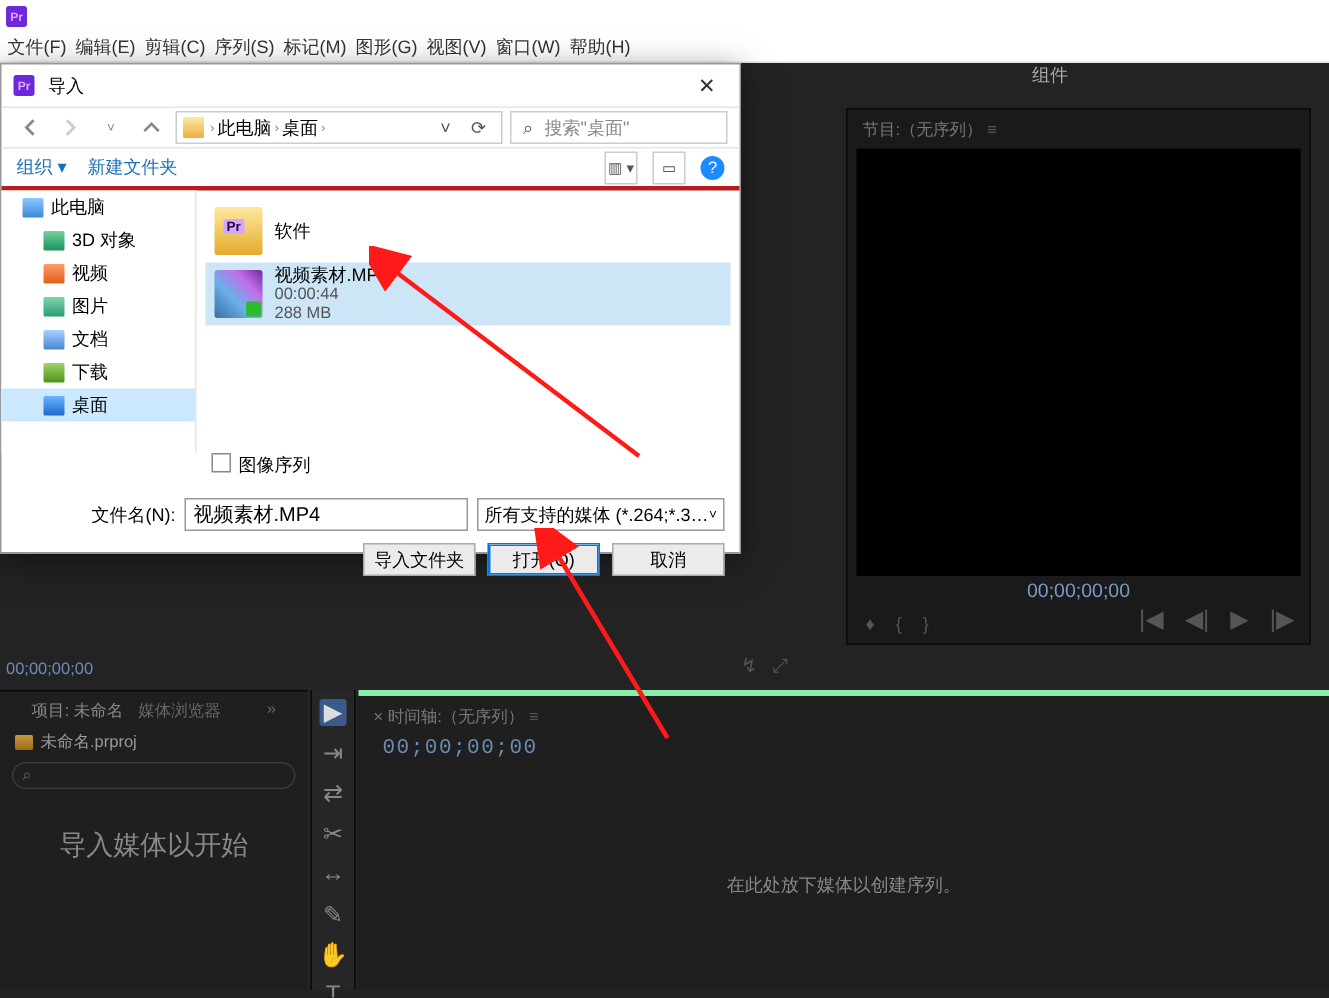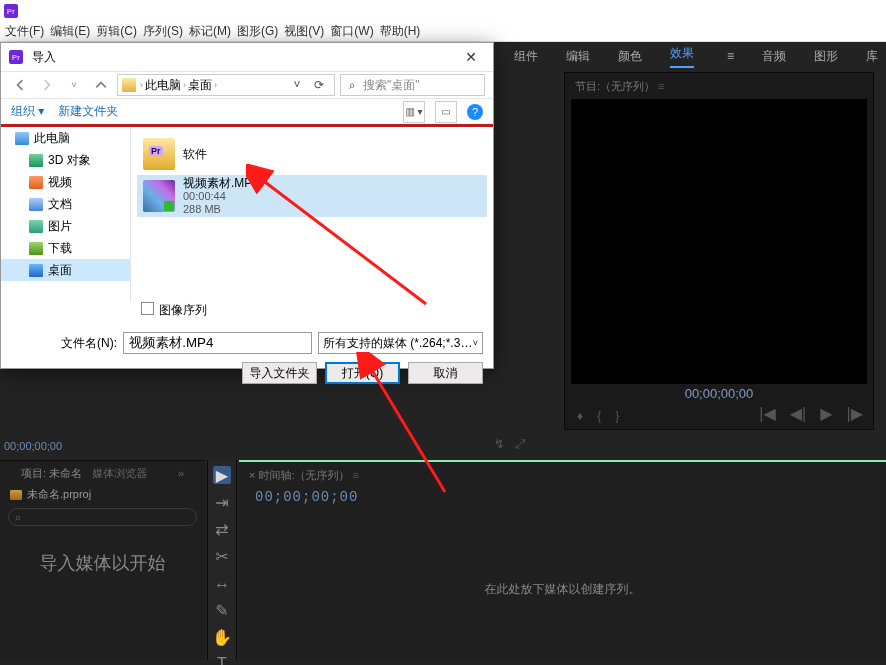--- a/index.html
+++ b/index.html
@@ -70,21 +70,21 @@
 .footer-row1 { display: flex; align-items: center; gap: 6px; font-size: 12px; margin-bottom: 8px; justify-content:flex-end;}
 .fname-label { }
 .fname-input { flex:0 0 165px; height: 22px; border: 1px solid #999; padding: 0 5px; }
 .ftype-sel { flex:0 0 165px; height: 22px; border: 1px solid #999; padding: 0 4px; display:flex;align-items:center;justify-content:space-between; cursor:pointer; white-space:nowrap; overflow:hidden; }
 .footer-row2 { display: flex; justify-content: flex-end; gap: 8px; }
 .win-btn { width: 75px; height: 22px; border: 1px solid #aaa; background: #eceaea; font-size: 12px; cursor: pointer; display:flex;align-items:center;justify-content:center;}
 .win-btn.primary { border: 1px solid #0078d7; box-shadow: inset 0 0 0 1px #0078d7; }
 
 
 .pr-bg { position: absolute; left: 0; top: 42px; right: 0; bottom: 0; background: #232323; }
-.workspace-tabs { position:absolute; top:0; left:492px; right:0; height:28px; display:flex; align-items:center; gap:28px; padding-left:22px; font-size:12px; color:#aaa;}
+.workspace-tabs { position:absolute; top:0; left:492px; right:0; height:28px; display:flex; align-items:center; gap:28px; padding-left:22px; font-size:12px; color:#aaa;flex-direction:column;}
 .ws-tab { cursor:pointer; }
 .ws-tab.active { color: #4aa3ff; }
 .ws-tab.active::after { content:""; display:block; height:2px; background:#4aa3ff; margin-top:4px;}
 .ws-more { color:#aaa; margin-left:5px;}
 
 .program-panel { position:absolute; left:564px; top:30px; width:310px; height:358px; background:#1a1a1a; border:1px solid #0a0a0a;}
 .prog-title { font-size:11px; color:#777; padding:6px 10px;}
 .prog-title::after{content:" ≡"; color:#555;}
 .prog-view { position:absolute; left:6px;top:26px;right:6px;bottom:45px; background:#000;}
 .prog-tc { position:absolute; bottom:28px; width:100%; text-align:center; font-size:13px; color:#7a9cc9;}
@@ -99,21 +99,21 @@
 .proj-tabs .tab1 { color:#888;}
 .proj-name { font-size:11px; color:#999; padding:2px 10px; display:flex; align-items:center; gap:5px;}
 .bin-icon { width:12px; height:10px; background: linear-gradient(180deg,#c89941,#9c6a14); display:inline-block; border-radius:1px;}
 .proj-search { margin:4px 8px; height:18px; border:1px solid #3a3a3a; border-radius:9px; display:flex;align-items:center; padding:0 6px; color:#666; font-size:11px;}
 .proj-drop { position:absolute; top:90px; left:0; right:0; text-align:center; font-size:18px; color:#888;}
 
 .tools-panel { position:absolute; left:207px; top:418px; width:30px; height:200px; background:#262626; border-left:1px solid #0a0a0a; border-right:1px solid #0a0a0a; display:flex; flex-direction:column; align-items:center; padding-top:6px; gap:9px;}
 .tool { width:18px; height:18px; color:#888; cursor:pointer; display:flex;align-items:center;justify-content:center;}
 .tool.sel { background:#3a5a8a; color:#ddd; border-radius:2px;}
 
-.timeline-panel { position:absolute; left:239px; top:418px; right:0; height:200px; background:#1f1f1f; border-top:2px solid #86efac;}
+.timeline-panel { position:absolute; left:239px; top:418px; right:0; height:200px; background:#1f1f1f; border-top:4px solid #86efac;}
 .tl-title { font-size:11px; color:#777; padding:6px 10px;}
 .tl-title::after{content:" ≡"; color:#555;}
 .tl-tc { font-size:14px; color:#6b8bb0; padding:0 16px; font-family: 'Courier New', monospace; letter-spacing:1px;}
 .tl-drop { position:absolute; top:60%; width:100%; text-align:center; font-size:12px; color:#888;}
 
 
 .arrow { position:absolute; pointer-events:none; z-index:20;}
 </style>
 </head>
 <body>
@@ -264,26 +264,26 @@
         </div>
       <div class="side-item sub">
           <span class="side-icon ic-3d"></span>
           <span>3D 对象</span>
         </div>
       <div class="side-item sub">
           <span class="side-icon ic-vid"></span>
           <span>视频</span>
         </div>
       <div class="side-item sub">
+          <span class="side-icon ic-pic"></span>
+          <span>图片</span>
+        </div>
+      <div class="side-item sub">
           <span class="side-icon ic-doc"></span>
           <span>文档</span>
-        </div>
-      <div class="side-item sub">
-          <span class="side-icon ic-pic"></span>
-          <span>图片</span>
         </div>
       <div class="side-item sub">
           <span class="side-icon ic-dl"></span>
           <span>下载</span>
         </div>
       <div class="side-item sub sel">
           <span class="side-icon ic-desk"></span>
           <span>桌面</span>
         </div>
 

